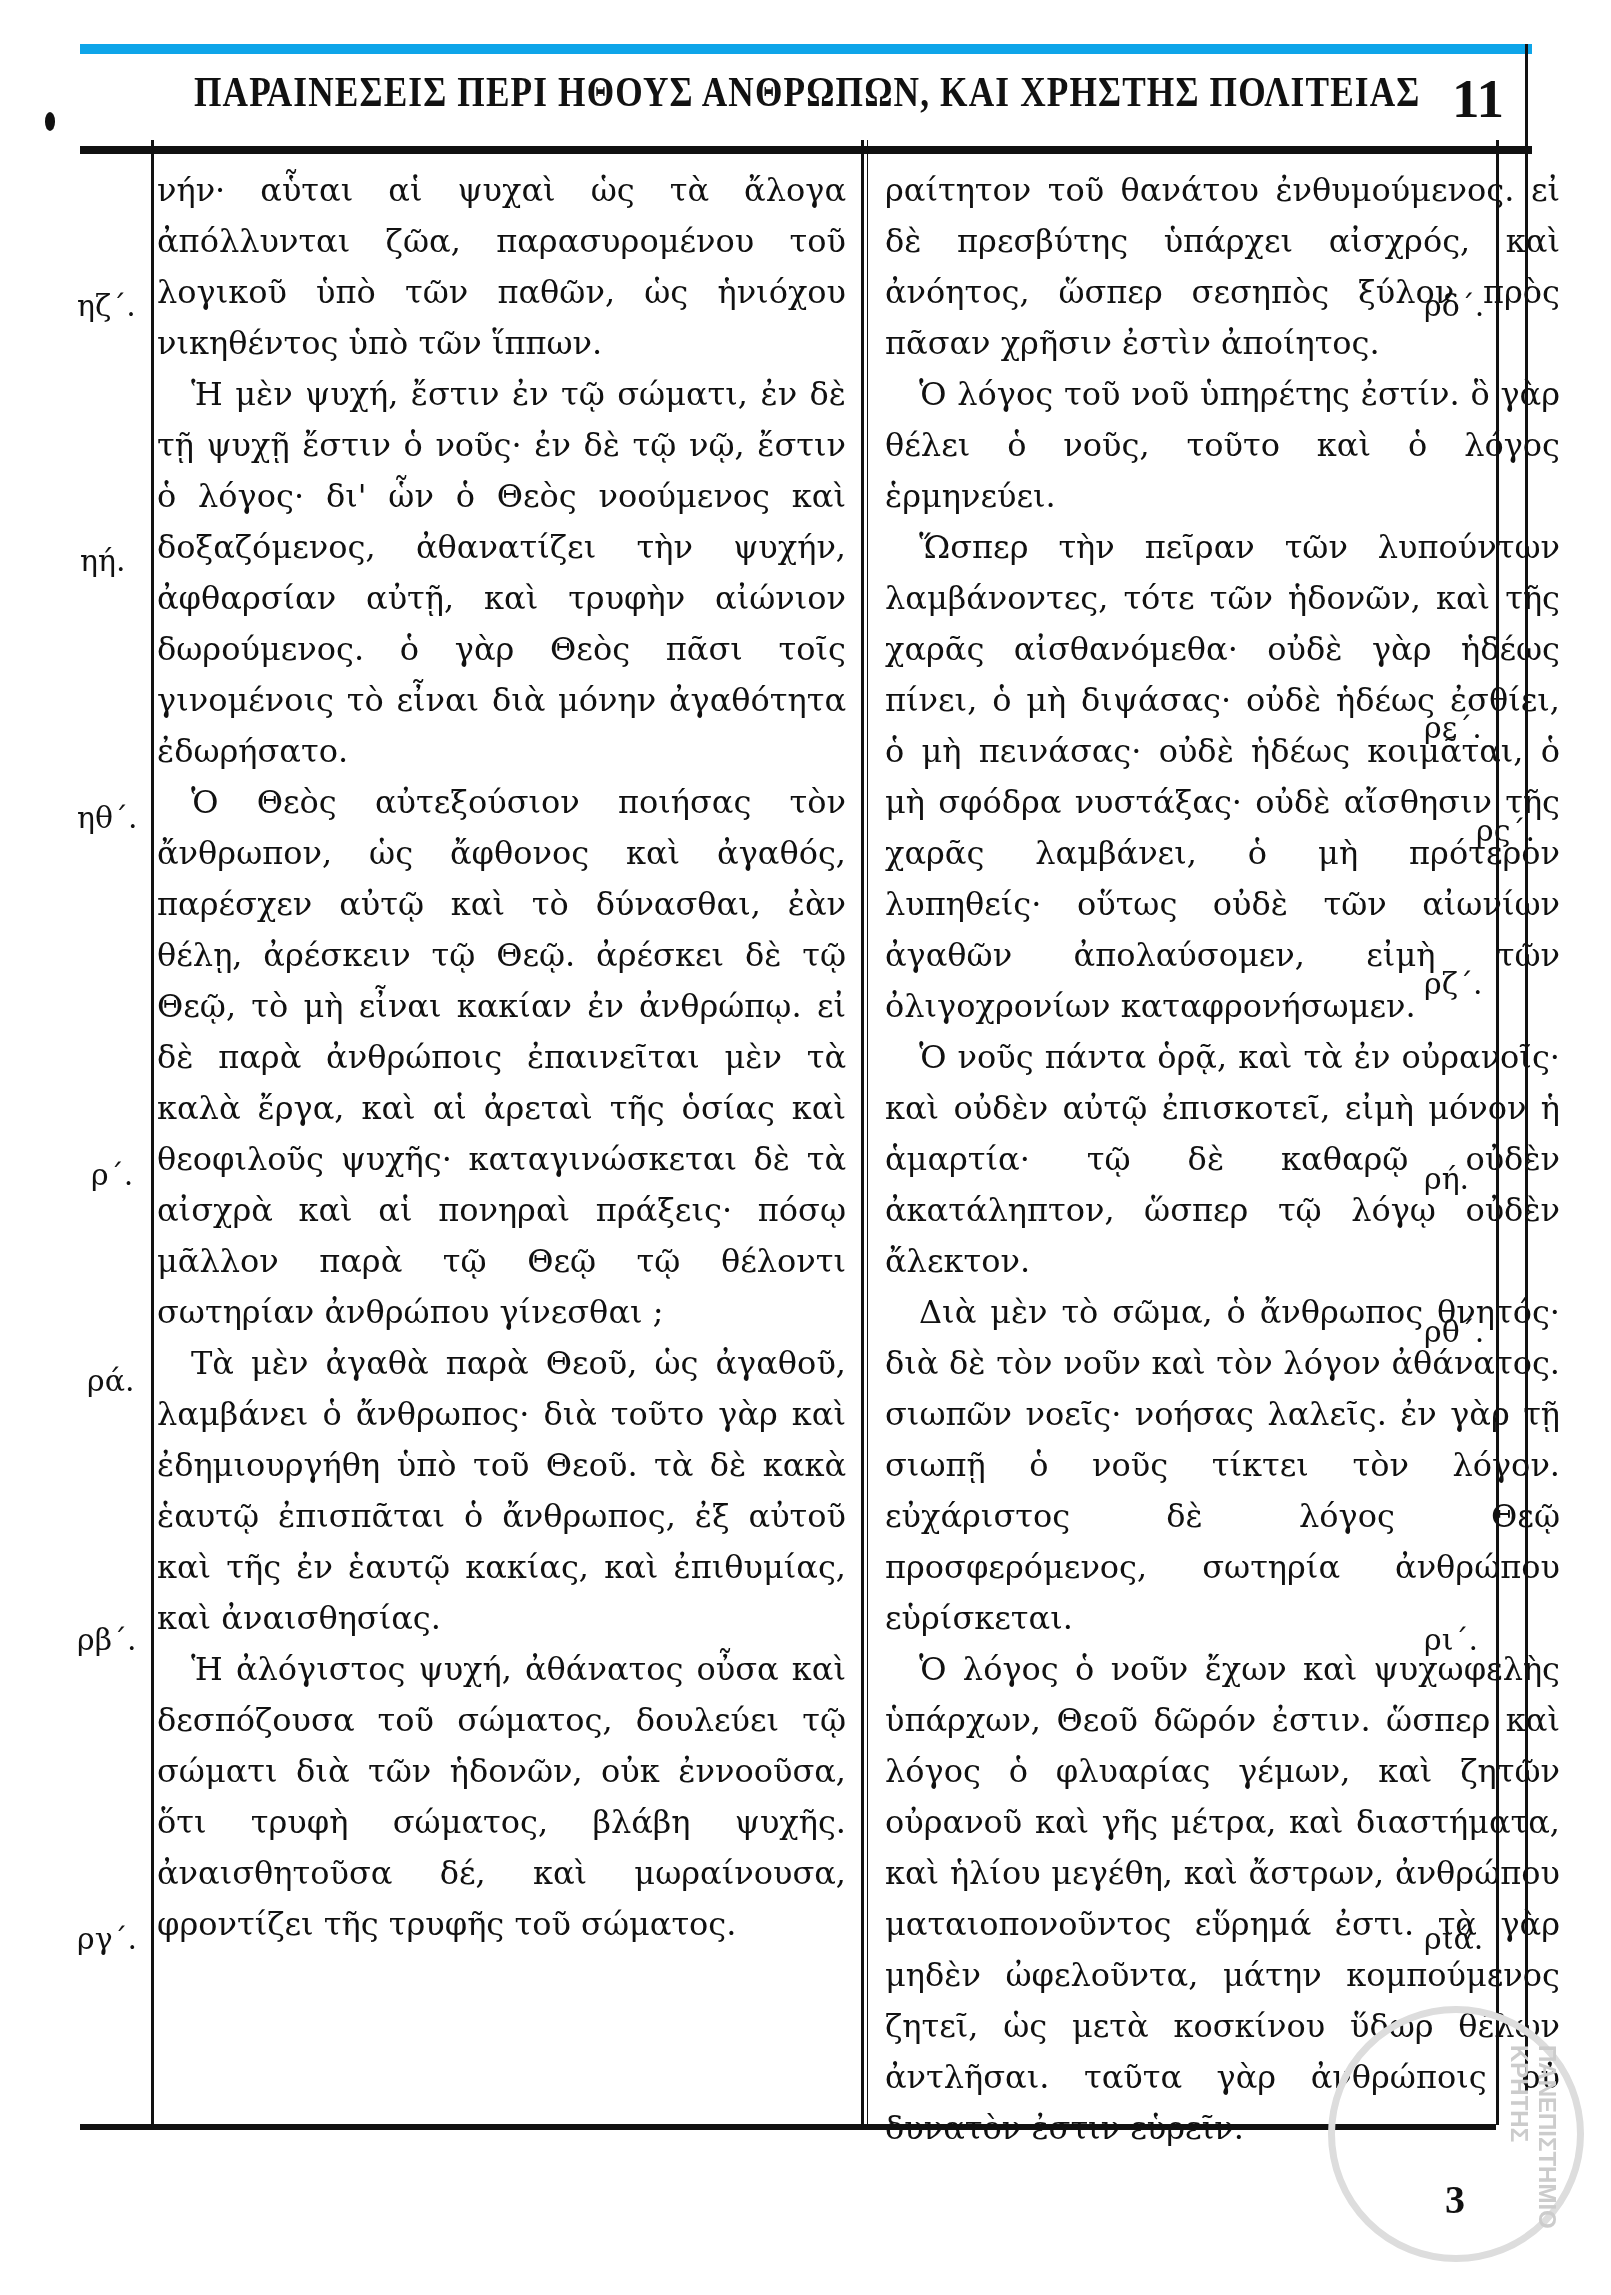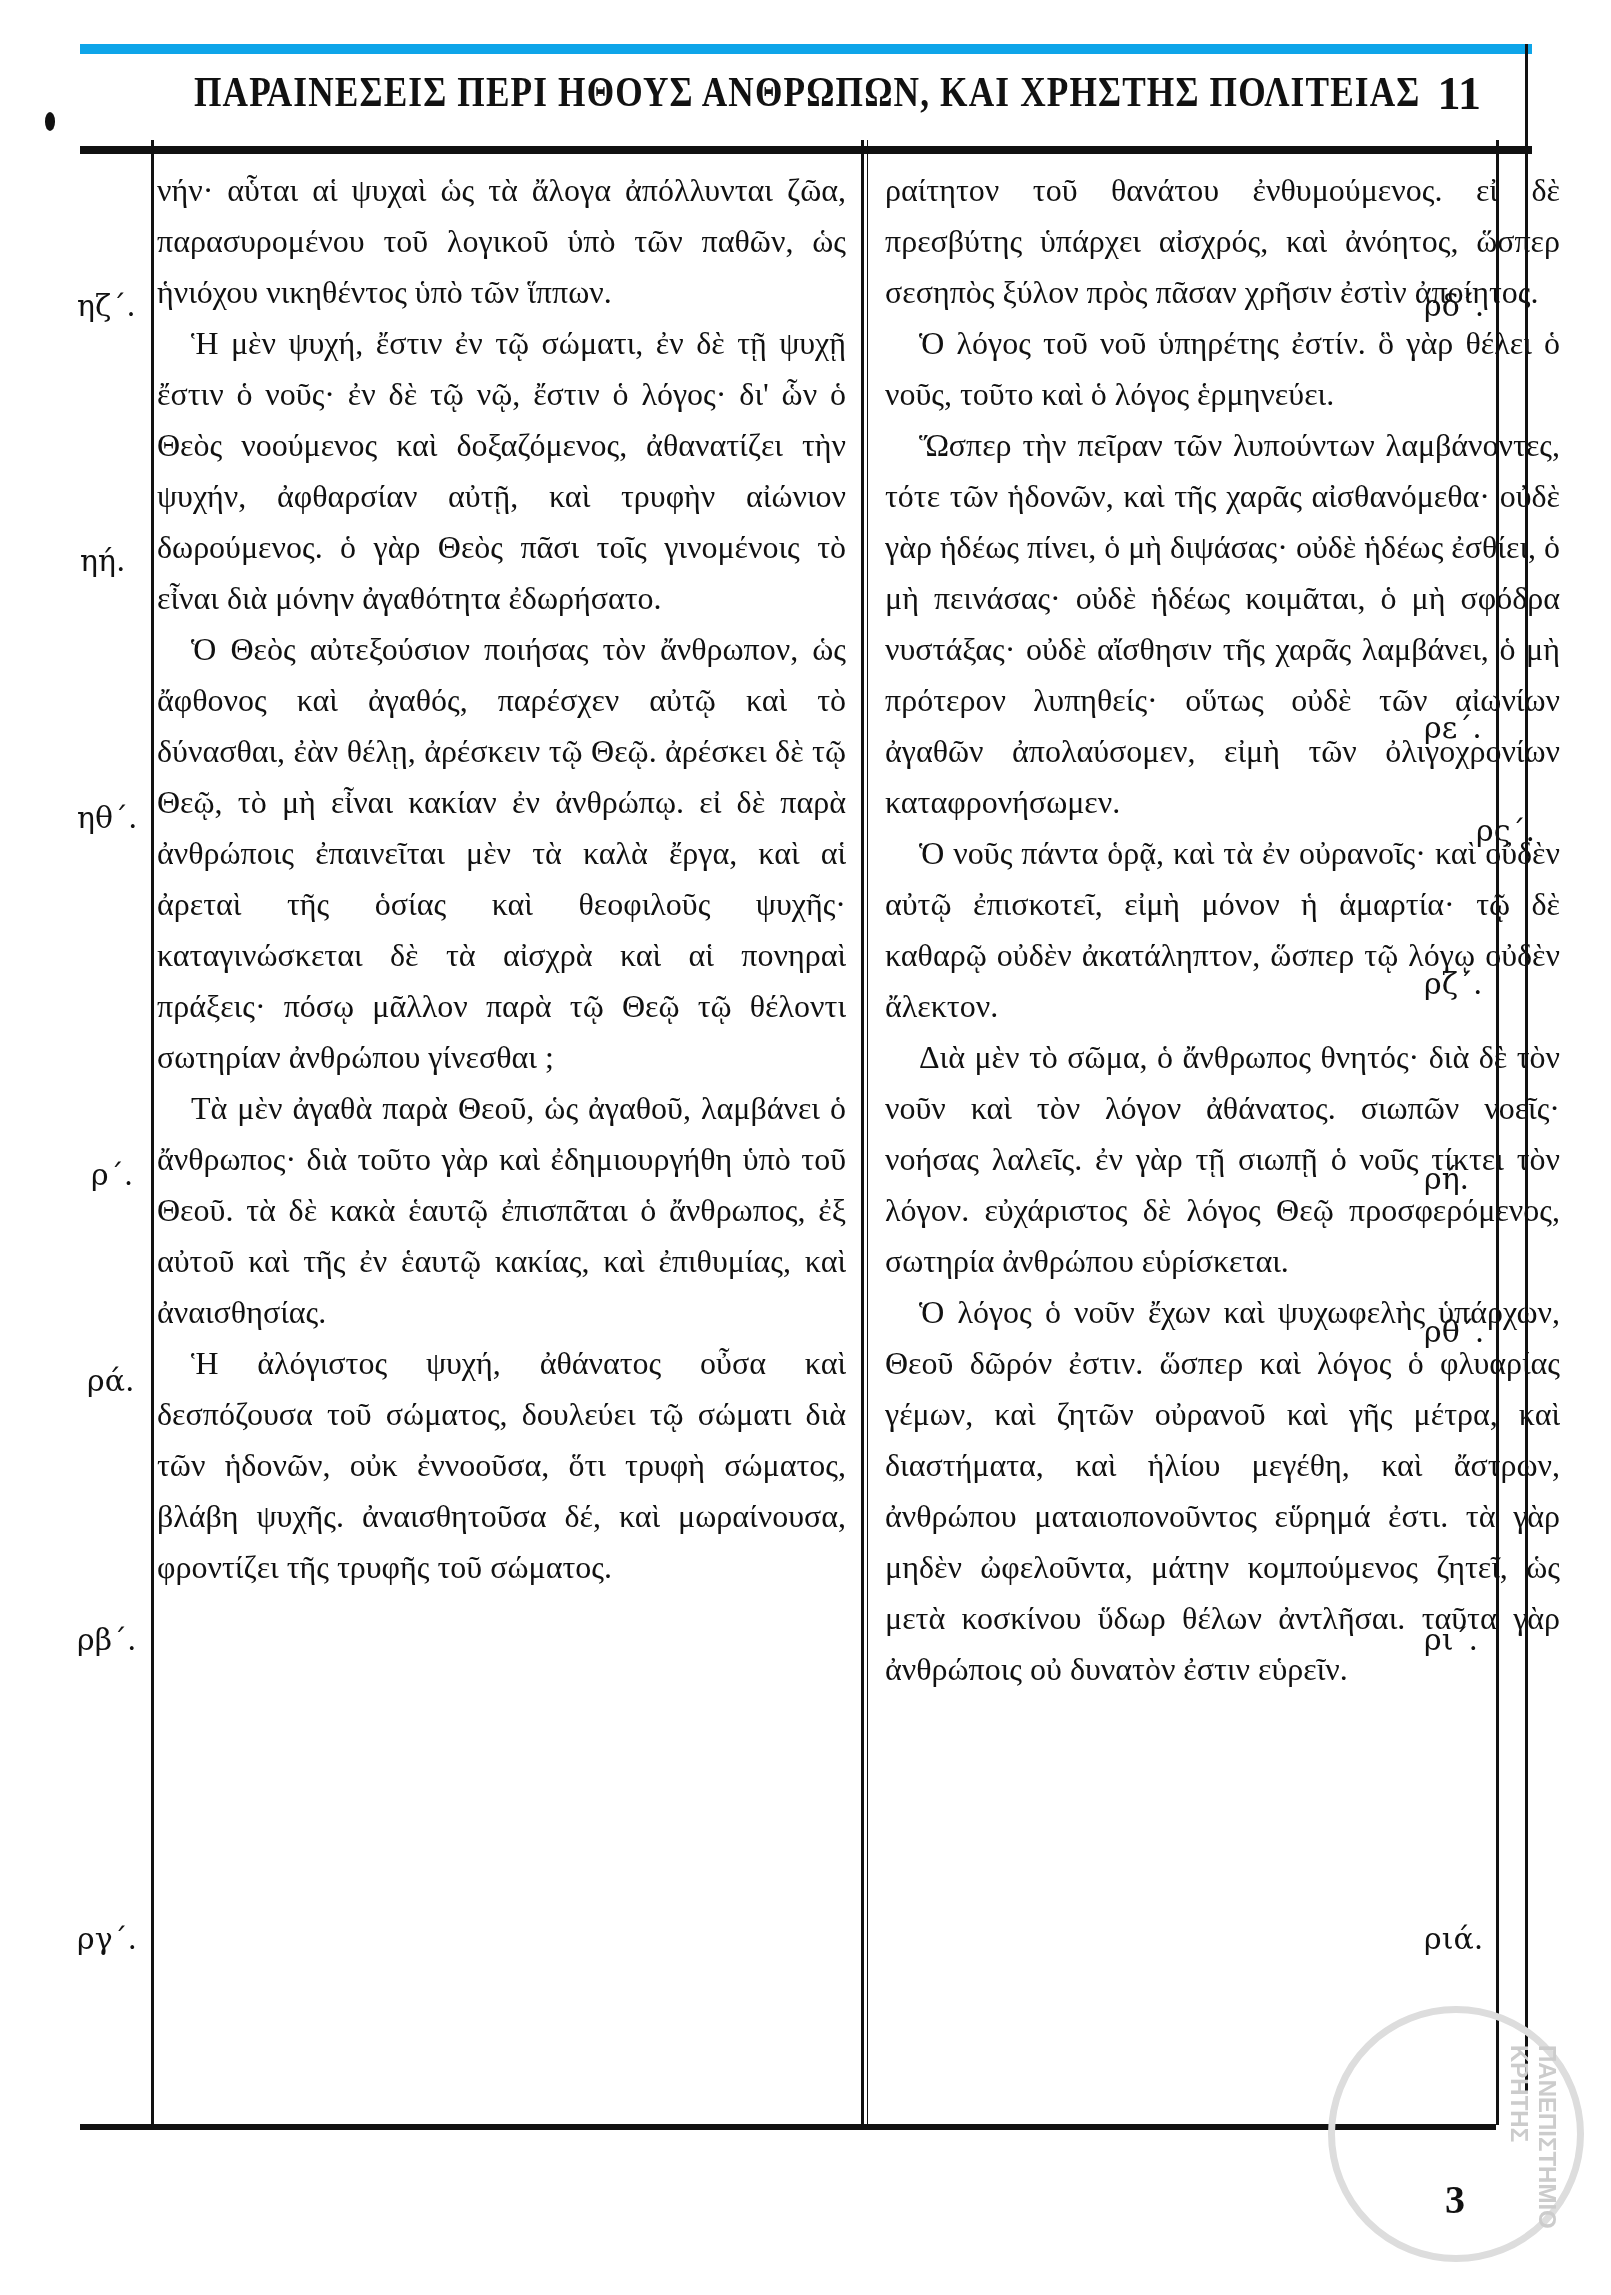--- a/index.html
+++ b/index.html
@@ -4,25 +4,25 @@
 <style>
   html, body { margin:0; padding:0; background:#ffffff; }
   body { width:1611px; height:2295px; position:relative; overflow:hidden;
          font-family:"DejaVu Serif", serif; color:#111; }
   .frame { position:absolute; left:80px; top:37px; width:1452px; height:2087px; }
   .header { position:absolute; left:0; top:7px; width:1452px; height:92px;
             border-top:10px solid #0ea5e9; border-bottom:8.5px solid #111; }
   .header-title { position:absolute; left:114px; top:12.8px; font-size:43px;
                   font-family:"Liberation Serif", serif; font-weight:bold;
                   letter-spacing:1.4px; transform:scaleX(0.82); transform-origin:left center; white-space:nowrap; }
-  .header-pagenum { position:absolute; right:51px; top:12.8px; font-size:46px; font-weight:bold;
+  .header-pagenum { position:absolute; right:28px; top:12.8px; font-size:55px; font-weight:bold;
                     font-family:"Liberation Serif", serif; }
   .rule-v { position:absolute; background:#111; }
   .col { position:absolute; top:128px; font-size:32px; line-height:51px; text-align:justify; }
-  .col p { margin:0;font-family:Liberation Serif, serif; }
+  .col p { margin:0; }
   .col p.indent { text-indent:34px; }
   .col-left { left:77px; width:689px; }
   .col-right { left:805px; width:675px; }
   .margin-num { position:absolute; font-size:30px; font-family:"DejaVu Serif", serif; }
   .bottom-rule { position:absolute; left:0; top:2087px; width:1416px; height:5.7px; background:#111; }
   .signature { position:absolute; left:1445px; top:2176px; font-size:40px; font-weight:bold;
                font-family:"Liberation Serif", serif; }
   .stamp { position:absolute; left:1328px; top:2006px; width:256px; height:256px; border-radius:50%;
            border:7px solid #ddd; box-sizing:border-box; }
   .stamp-text { position:absolute; left:1505px; top:2045px; font-size:24px; color:#ccc;

